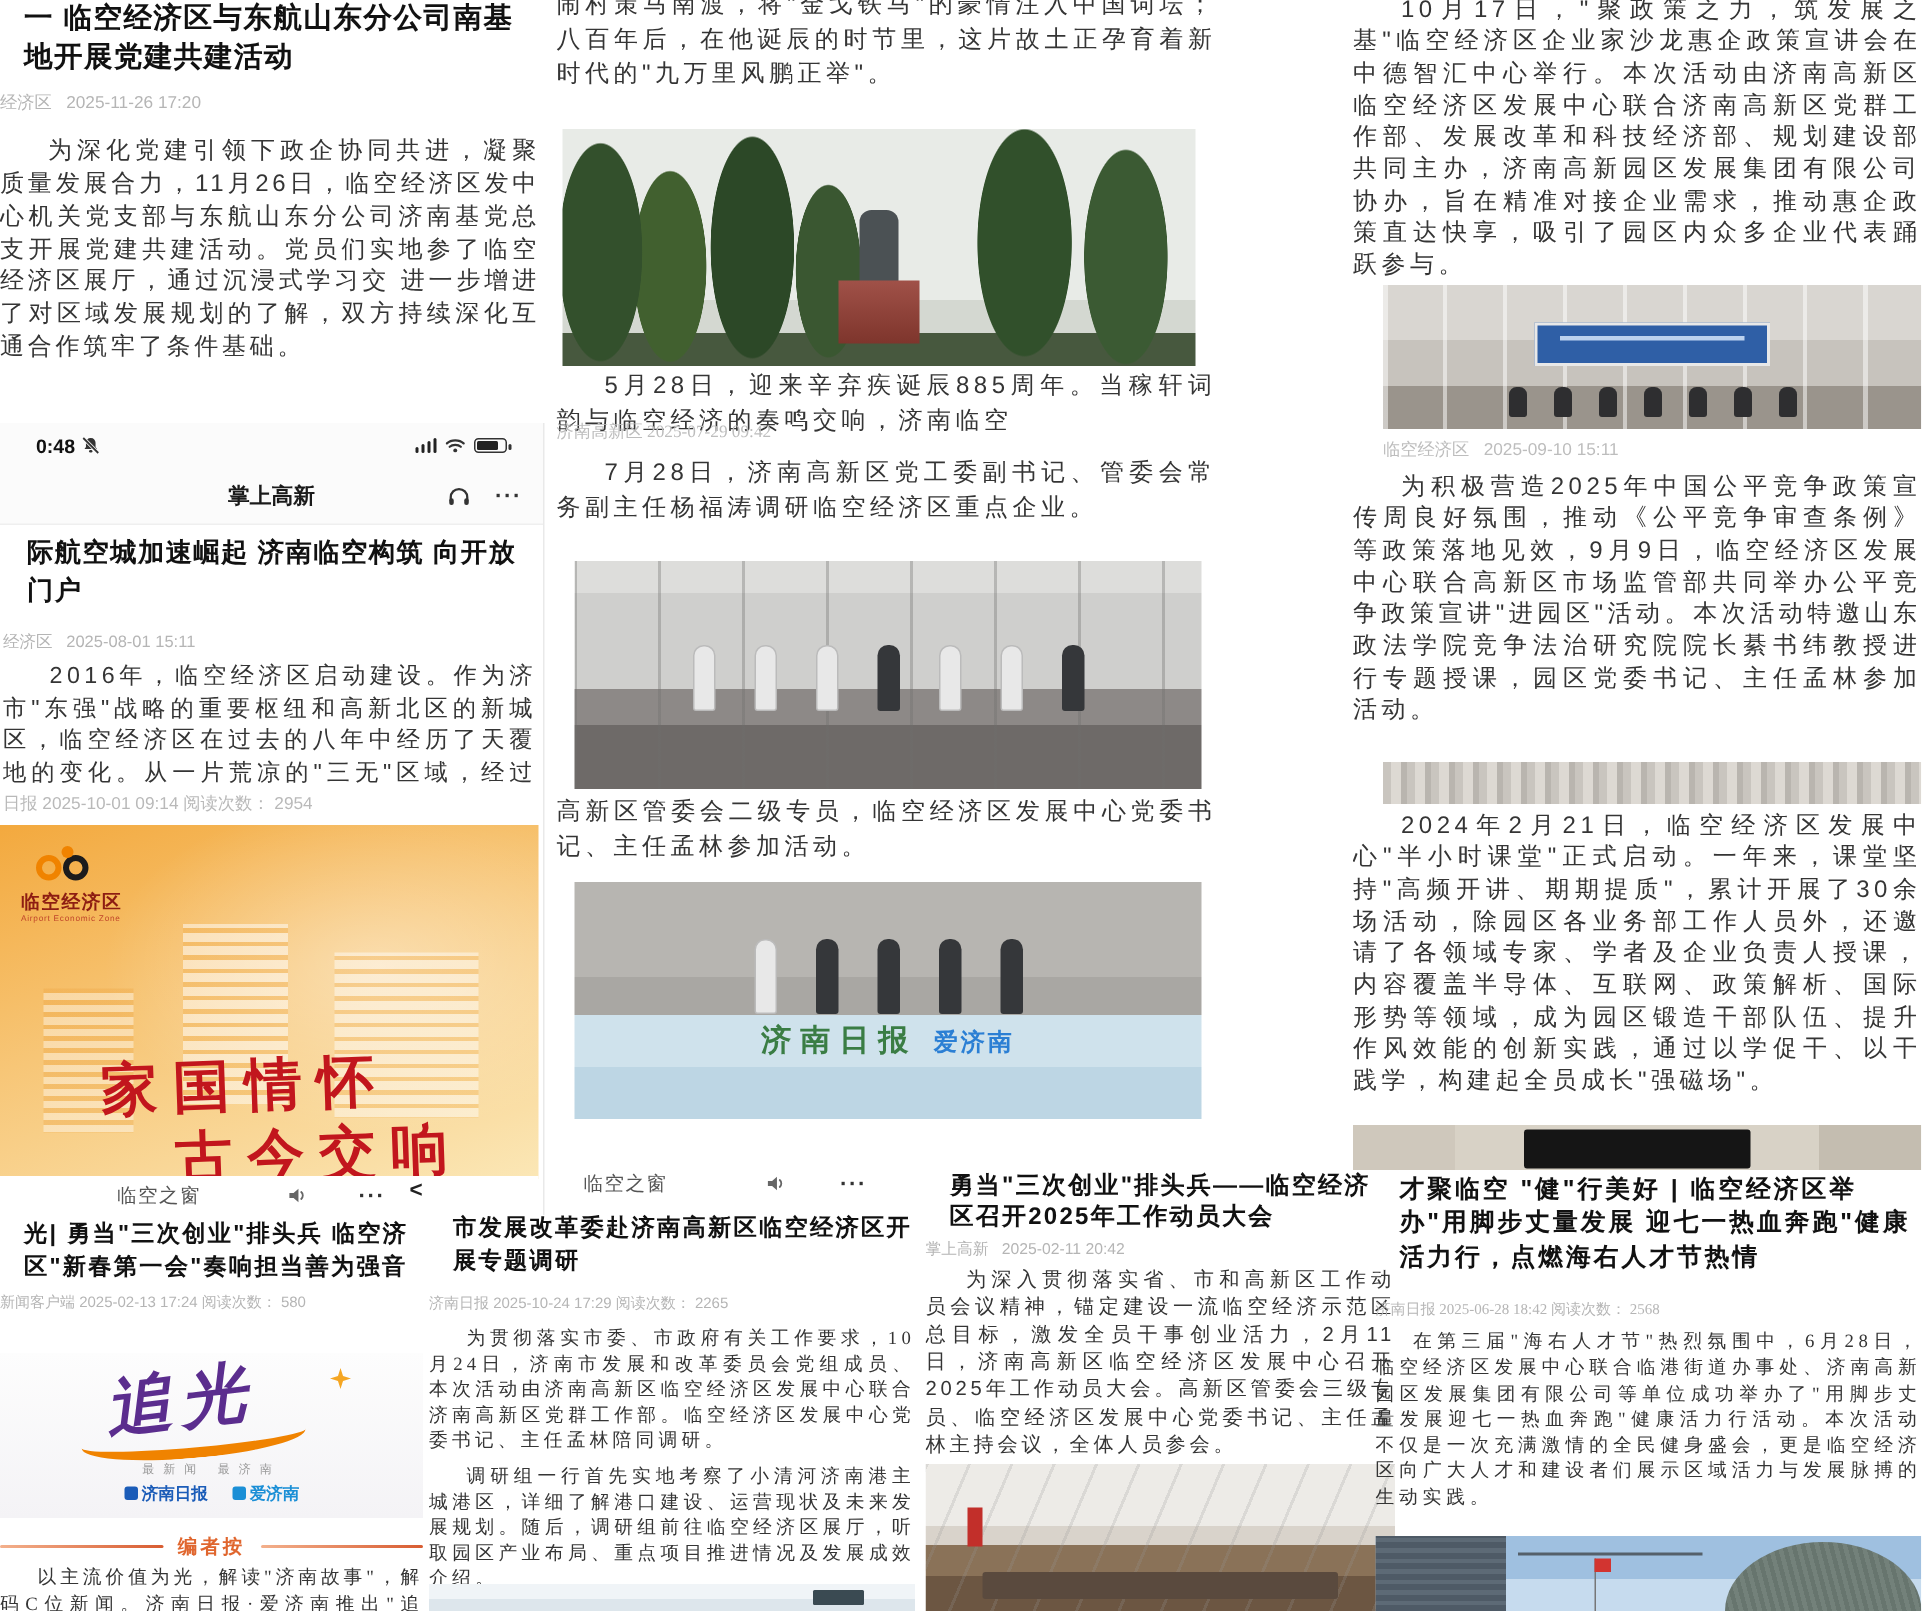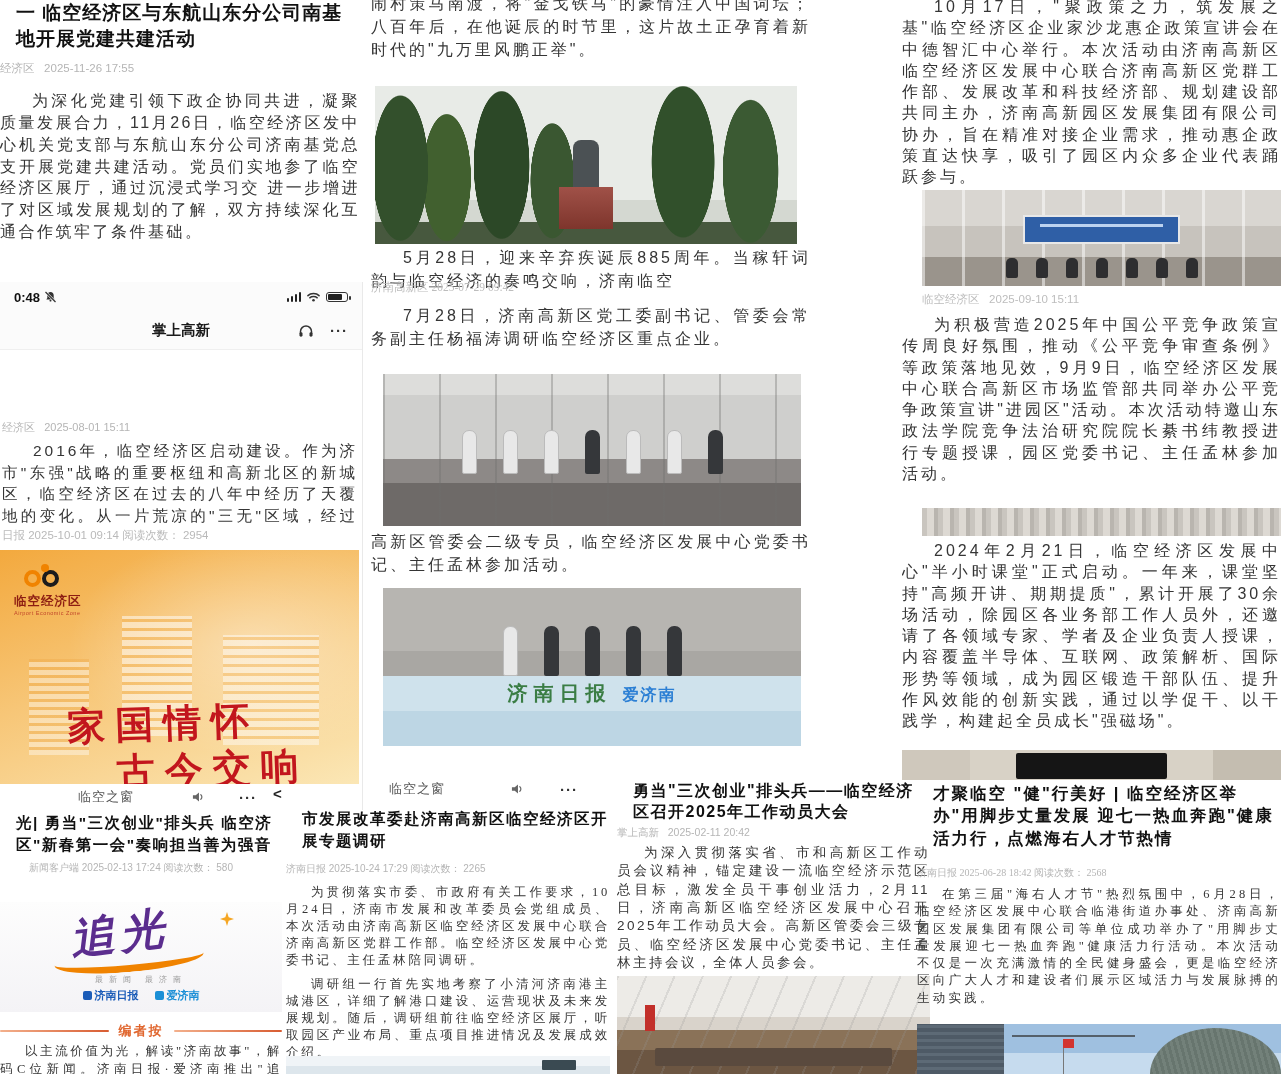--- a/index.html
+++ b/index.html
@@ -19,21 +19,21 @@
 
   
   .card-a { left:0; top:0; width:360px; height:280px; }
   .card-a .h-title { font-size:19px; line-height:1.35; letter-spacing:1px; }
   .card-a .meta { margin-top:10px; font-size:11.5px; }
   .card-a .para { margin-top:14px; font-size:16px; line-height:1.36; letter-spacing:2.5px; }
 
   
   .phone { left:0; top:282px; width:363px; height:528px; border-right:1px solid #e9e9e9; }
   .statusbar { position:absolute; top:0; left:0; right:0; height:30px; background:#fbfbfb;
-    display:flex; align-items:center; padding:0 14px; font-size:13px; font-weight:700; color:#111; }
+    display:flex; align-items:center; padding:0 24px; font-size:13px; font-weight:700; color:#111; }
   .sb-right { margin-left:auto; display:flex; align-items:center; gap:6px; }
   .sig { display:flex; align-items:flex-end; gap:1.5px; }
   .sig i { display:block; width:2.5px; background:#222; border-radius:1px; }
   .wifi svg, .bellslash svg, .hp svg, .spk svg { display:block; }
   .batt { width:22px; height:10px; border:1.5px solid #333; border-radius:3px; position:relative; }
   .batt::before { content:""; position:absolute; left:1px; top:1px; bottom:1px; width:70%; background:#222; border-radius:1px; }
   .batt::after { content:""; position:absolute; right:-4px; top:2.5px; width:2px; height:4px; background:#333; border-radius:1px; }
   .navbar { position:absolute; top:30px; left:0; right:0; height:38px; background:#fbfbfb;
     border-bottom:1px solid #efefef; display:flex; align-items:center; justify-content:center;
     font-size:14.5px; font-weight:700; color:#1a1a1a; }
@@ -72,21 +72,21 @@
   .foot-row { position:absolute; left:0; height:26px; display:flex; align-items:center; background:#fff; }
   .phone-foot { top:502px; right:3px; padding-left:78px; gap:0; }
   .acct { font-size:13px; color:#555; letter-spacing:1px; }
   .phone-foot .spk { margin-left:58px; }
   .phone-foot .dots { margin-left:34px; }
   .chev { font-size:15px; color:#222; font-weight:700; margin-left:16px; margin-top:-8px; }
 
   
   .card-c { left:0; top:812px; width:282px; height:262px; }
   .card-c .h-title { font-size:15.5px; line-height:1.4; letter-spacing:1.5px; }
-  .card-c .meta { margin-top:6px; font-size:10px;padding-left:29px; }
+  .card-c .meta { margin-top:6px; font-size:10px; }
   .zg-img { position:absolute; left:0; top:90px; width:282px; height:110px; background:linear-gradient(180deg,#fdfdfd,#f4f3f6); }
   .zg-brand { position:absolute; left:70px; top:2px; font-size:44px; font-weight:700; font-style:italic;
     color:#5b2d8e; font-family:"Liberation Serif", serif; transform:rotate(-7deg); letter-spacing:6px; }
   .zg-arc { position:absolute; left:54px; top:44px; width:150px; height:26px;
     border-bottom:7px solid #f08300; border-radius:0 0 100% 100%; transform:rotate(-5deg); }
   .zg-star { position:absolute; right:48px; top:10px; width:14px; height:14px; background:#f5a623;
     clip-path:polygon(50% 0,62% 38%,100% 50%,62% 62%,50% 100%,38% 62%,0 50%,38% 38%); }
   .zg-tag { position:absolute; left:0; right:0; top:72px; text-align:center; font-size:8px;
     color:#9a9a9a; letter-spacing:6px; }
   .zg-logos { position:absolute; left:0; right:0; top:86px; display:flex; justify-content:center; gap:16px;
@@ -211,21 +211,21 @@
 </style>
 </head>
 <body>
 
 <div id="root">
 
   <section class="abs card-a">
     <div class="h-title">一 临空经济区与东航山东分公司南基地开展党建共建活动</div>
     <div class="meta">
       <span>经济区</span>&nbsp;&nbsp;
-      <span>2025-11-26 17:55</span>
+      <span>2025-11-26 17:20</span>
     </div>
     <div class="para indent">为深化党建引领下政企协同共进，凝聚质量发展合力，11月26日，临空经济区发中心机关党支部与东航山东分公司济南基党总支开展党建共建活动。党员们实地参了临空经济区展厅，通过沉浸式学习交 进一步增进了对区域发展规划的了解，双方持续深化互通合作筑牢了条件基础。</div>
   </section>
 
   <section class="abs phone">
     <div class="statusbar">
       <span>0:48</span>
       <span class="bellslash" style="margin-left:4px;">
         <svg class="icon12" viewBox="0 0 13 12">
             <path d="M6.5 1c2 0 3.2 1.4 3.2 3.2V7l1 1.4H2.3L3.3 7V4.2C3.3 2.4 4.5 1 6.5 1z" fill="#333"></path>
@@ -259,20 +259,21 @@
           <svg class="icon16" viewBox="0 0 16 14">
               <path d="M2.5 10V7.5a5.5 5.5 0 0 1 11 0V10" fill="none" stroke="#333" stroke-width="1.5" stroke-linecap="round"></path>
               <rect x="1.5" y="8.2" width="3" height="4.5" rx="1.4" fill="#333"></rect>
               <rect x="11.5" y="8.2" width="3" height="4.5" rx="1.4" fill="#333"></rect>
             </svg>
         </span>
         <span class="dots">···</span>
       </span>
     </div>
 
+    <div class="abs h-title phone-title">际航空城加速崛起 济南临空构筑 向开放门户</div>
     <div class="abs meta phone-meta">
       <span>经济区</span>&nbsp;&nbsp;
       <span>2025-08-01 15:11</span>
     </div>
     <div class="abs para indent phone-body">2016年，临空经济区启动建设。作为济市"东强"战略的重要枢纽和高新北区的新城区，临空经济区在过去的八年中经历了天覆地的变化。从一片荒凉的"三无"区域，经过不懈的努力，如今这里已成为</div>
     <div class="abs phone-ovmeta">日报 2025-10-01 09:14 阅读次数： 2954</div>
 
     <div class="abs hero">
       <div class="bld b1"></div>
       <div class="bld b2"></div>

